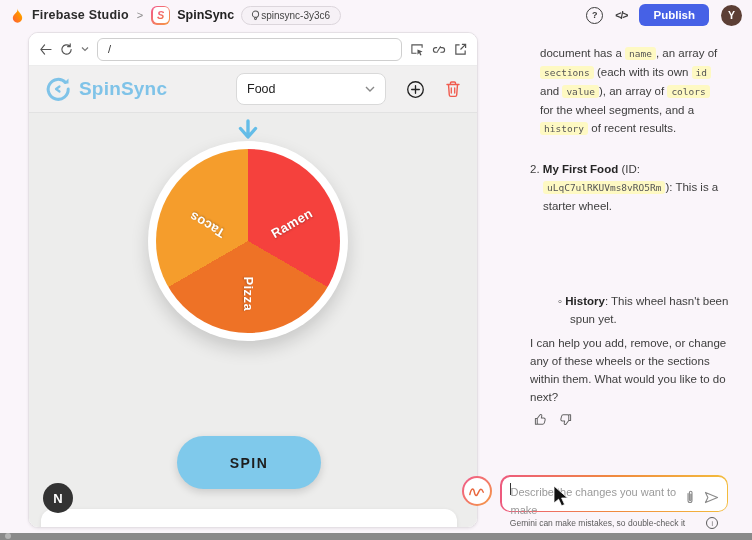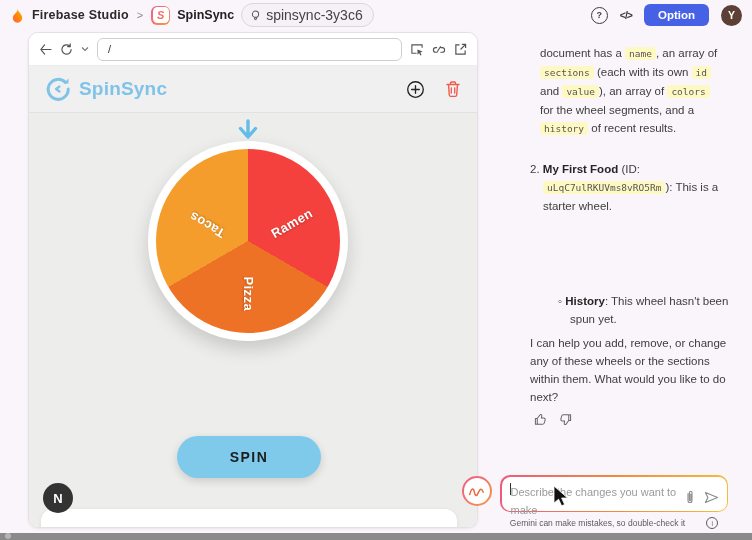--- a/index.html
+++ b/index.html
@@ -8,21 +8,21 @@
 
   
   .topbar{position:absolute;left:0;top:0;width:752px;height:30px;display:flex;align-items:center;background:#FAF5FA;}
   .topbar .lhs{display:flex;align-items:center;gap:7px;padding-left:10px;flex:1;}
   .brand{font-size:12.5px;font-weight:700;color:#2b2b2b;letter-spacing:.2px;}
   .crumb-sep{color:#8a8a8a;font-size:11px;margin:0 1px;}
   .app-icon{width:19px;height:19px;border-radius:6px;background:linear-gradient(135deg,#F2568C,#F59B44);display:flex;align-items:center;justify-content:center;}
   .app-icon .inner{width:16px;height:16px;border-radius:4.5px;background:#fff;display:flex;align-items:center;justify-content:center;font-weight:700;font-style:italic;font-size:11px;background-color:#fff;}
   .app-icon .inner span{background:linear-gradient(135deg,#F2568C,#F07A3F);-webkit-background-clip:text;background-clip:text;color:transparent;}
   .app-title{font-size:12.5px;font-weight:700;color:#222;}
-  .ws-badge{display:flex;align-items:center;gap:5px;border:1px solid #DCD6DC;background:#F6F1F6;border-radius:999px;padding:3px 10px 3px 8px;font-size:14px;color:#444;}
+  .ws-badge{display:flex;align-items:center;border:1px solid #DCD6DC;background:#F6F1F6;border-radius:999px;padding:3px 10px 3px 8px;font-size:10px;color:#444;}
   .topbar .rhs{display:flex;align-items:center;gap:12px;padding-right:10px;}
   .help-icon{width:15px;height:15px;border:1.3px solid #3c3c3c;border-radius:50%;display:flex;align-items:center;justify-content:center;font-size:9px;color:#3c3c3c;font-weight:700;}
   .code-icon{font-size:10.5px;color:#3c3c3c;font-weight:700;letter-spacing:-1px;}
   .publish-btn{background:#4661E6;color:#fff;font-size:11.5px;font-weight:600;border:none;border-radius:6px;padding:5px 14px;cursor:pointer;}
   .avatar{width:21px;height:21px;border-radius:50%;background:#5C3F35;color:#fff;font-size:10.5px;font-weight:700;display:flex;align-items:center;justify-content:center;}
 
   
   .preview-card{position:absolute;left:28px;top:32px;width:450px;height:496px;background:#fff;border:1px solid #E5E0E5;border-radius:10px;overflow:hidden;box-shadow:0 1px 3px rgba(0,0,0,.07);box-sizing:border-box;}
   .pv-toolbar{height:32px;display:flex;align-items:center;gap:8px;padding:0 10px;background:#fff;border-bottom:1px solid #ECECEC;}
   .tb-ic{display:flex;align-items:center;justify-content:center;color:#555;}
@@ -33,21 +33,21 @@
   .logo-wrap{display:flex;align-items:center;gap:8px;flex:1;}
   .spinsync-title{color:#7FC3E8;font-size:19px;font-weight:700;letter-spacing:.2px;}
   .wheel-select{width:128px;height:30px;background:#fff;border:1px solid #D9D9D9;border-radius:8px;display:flex;align-items:center;justify-content:space-between;padding:0 10px;font-size:12.5px;color:#222;cursor:pointer;}
   .hdr-ic{margin-left:10px;display:flex;align-items:center;cursor:pointer;}
 
   .app-body{position:relative;height:417px;background:#EDEDEC;}
   .pointer-arrow{position:absolute;left:205px;top:6px;}
   .wheel-outer{position:absolute;left:119px;top:28px;width:200px;height:200px;border-radius:50%;background:#fff;box-shadow:0 8px 18px rgba(0,0,0,.16);}
   .wheel{position:absolute;left:8px;top:8px;width:184px;height:184px;border-radius:50%;}
   .seg-label{position:absolute;left:50%;top:50%;color:#fff;font-size:13px;font-weight:700;letter-spacing:.4px;white-space:nowrap;text-shadow:0 1px 2px rgba(0,0,0,.28);}
-  .spin-btn{position:absolute;left:148px;top:323px;width:144px;height:42px;border:none;border-radius:999px;background:#7FC9EB;color:#1d1d1d;font-family:"Liberation Sans",sans-serif;font-size:14px;font-weight:700;letter-spacing:1.5px;box-shadow:0 3px 8px rgba(0,0,0,.15);cursor:pointer;}
+  .spin-btn{position:absolute;left:148px;top:323px;width:144px;height:53px;border:none;border-radius:999px;background:#7FC9EB;color:#1d1d1d;font-family:"Liberation Sans",sans-serif;font-size:14px;font-weight:700;letter-spacing:1.5px;box-shadow:0 3px 8px rgba(0,0,0,.15);cursor:pointer;}
   .customize-card{position:absolute;left:12px;top:396px;width:416px;height:92px;background:#fff;border-radius:12px 12px 0 0;box-shadow:0 1px 4px rgba(0,0,0,.08);}
   .customize-card h2{margin:0;padding:17px 0 0 24px;font-size:16.5px;font-weight:700;color:#111;}
 
   .cursor-badge{position:absolute;left:43px;top:483px;width:30px;height:30px;border-radius:50%;background:#333;color:#fff;font-size:13px;font-weight:600;display:flex;align-items:center;justify-content:center;z-index:6;}
 
   
   .chat{position:absolute;left:490px;top:30px;width:262px;height:503px;}
   .msg{position:absolute;color:#3D3D3D;font-size:11.5px;line-height:18px;}
   .msg b{color:#262626;}
   .chip{font-family:"DejaVu Sans Mono",monospace;font-size:9.5px;background:#fef9c3;color:#565656;border-radius:3px;padding:1px 4px;white-space:nowrap;}
@@ -108,21 +108,21 @@
         <svg width="11" height="11" viewBox="0 0 12 12">
           <circle cx="6" cy="4.6" r="3.4" fill="none" stroke="#555" stroke-width="1.1"></circle>
           <path d="M4.8 8.4h2.4l-.4 2h-1.6z" fill="none" stroke="#555" stroke-width="1"></path>
         </svg>
         <span>spinsync-3y3c6</span>
       </span>
     </div>
     <div class="rhs">
       <span class="help-icon">?</span>
       <span class="code-icon">&lt;/&gt;</span>
-      <button class="publish-btn">Option</button>
+      <button class="publish-btn">Publish</button>
       <span class="avatar">Y</span>
     </div>
   </div>
 
   <div class="preview-card">
     <div class="pv-toolbar">
       <span class="tb-ic">
         <svg width="13" height="11" viewBox="0 0 14 12">
             <path d="M6 1 2 6l4 5M2 6h11" fill="none" stroke="#555" stroke-width="1.3" stroke-linecap="round"></path>
           </svg>
@@ -160,20 +160,26 @@
     </div>
 
     <div class="app-header">
       <div class="logo-wrap">
         <svg width="26" height="26" viewBox="0 0 26 26">
           <path d="M20.5 6.5A10 10 0 1 0 23.2 13" fill="none" stroke="#7FC3E8" stroke-width="3" stroke-linecap="round"></path>
           <path d="M23.5 2.5v5h-5z" fill="#7FC3E8"></path>
           <path d="M14.5 10.5 11 13l3.5 2.5" fill="none" stroke="#7FC3E8" stroke-width="2.2" stroke-linecap="round" stroke-linejoin="round"></path>
         </svg>
         <span class="spinsync-title">SpinSync</span>
+      </div>
+      <div class="wheel-select">
+        <span>Food</span>
+        <svg width="10" height="6" viewBox="0 0 10 6">
+            <path d="M1 1l4 4 4-4" fill="none" stroke="#888" stroke-width="1.4"></path>
+          </svg>
       </div>
       <span class="hdr-ic">
         <svg width="19" height="19" viewBox="0 0 20 20">
             <circle cx="10" cy="10" r="8.2" fill="none" stroke="#222" stroke-width="1.4"></circle>
             <path d="M10 6v8M6 10h8" stroke="#222" stroke-width="1.4" stroke-linecap="round"></path>
           </svg>
       </span>
       <span class="hdr-ic">
         <svg width="16" height="18" viewBox="0 0 16 18">
             <path d="M2 4.5h12M5.5 4.5V3a1 1 0 0 1 1-1h3a1 1 0 0 1 1 1v1.5M3.5 4.5l.8 10.5a1.5 1.5 0 0 0 1.5 1.4h4.4a1.5 1.5 0 0 0 1.5-1.4l.8-10.5" fill="none" stroke="#F05B4E" stroke-width="1.4" stroke-linecap="round"></path>

